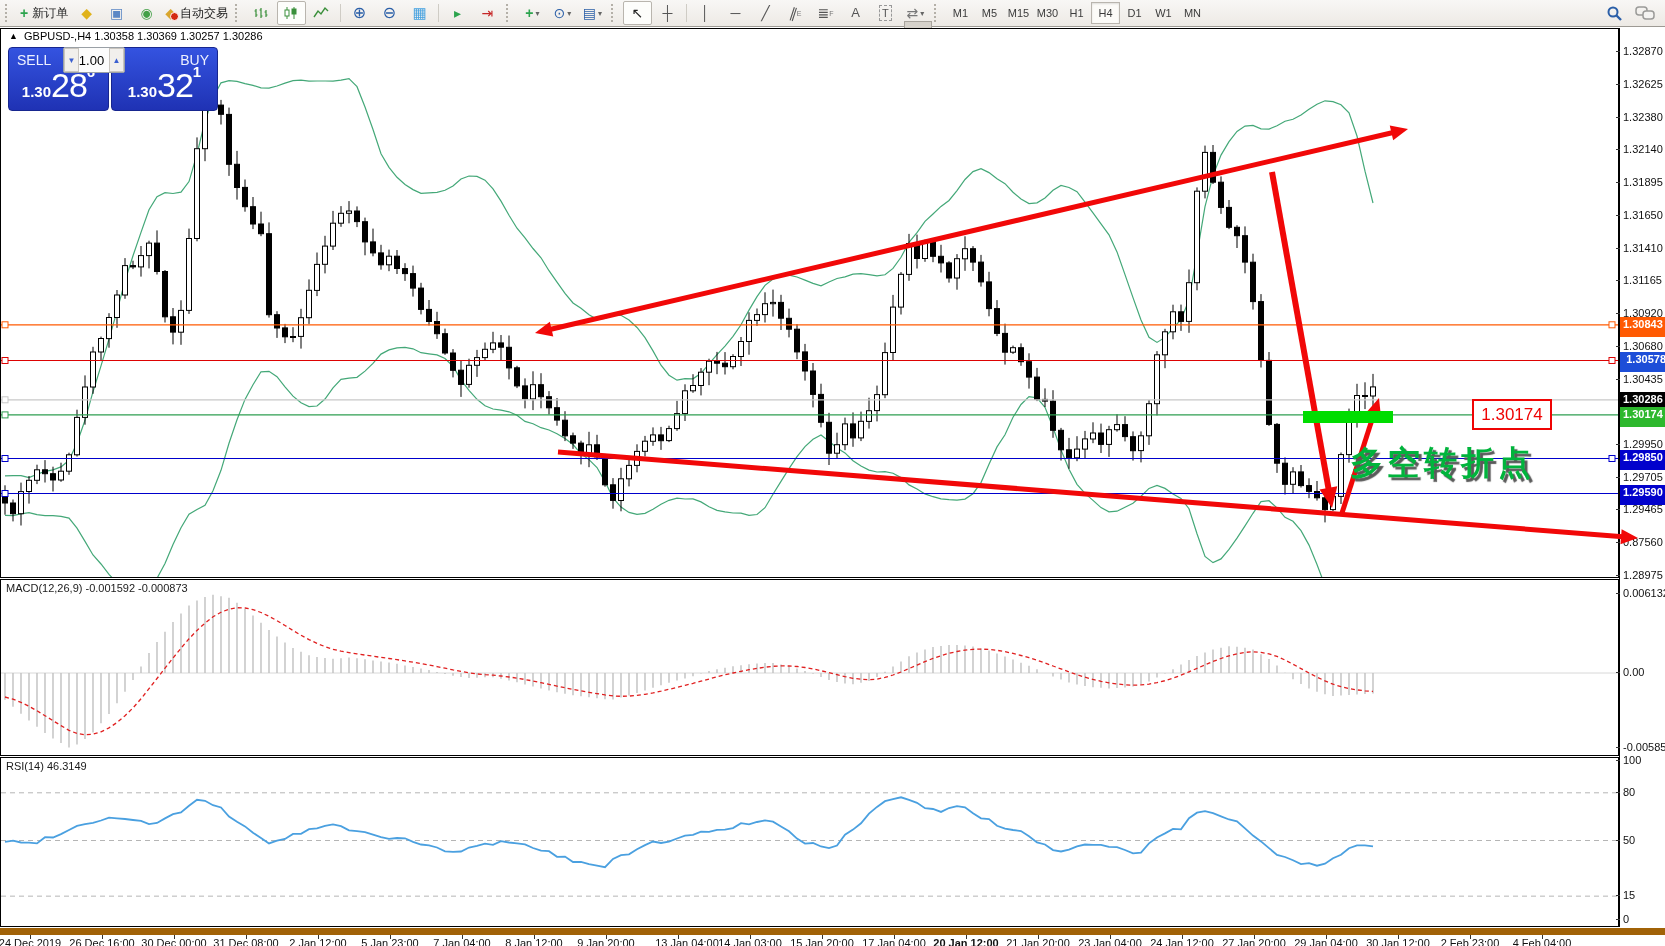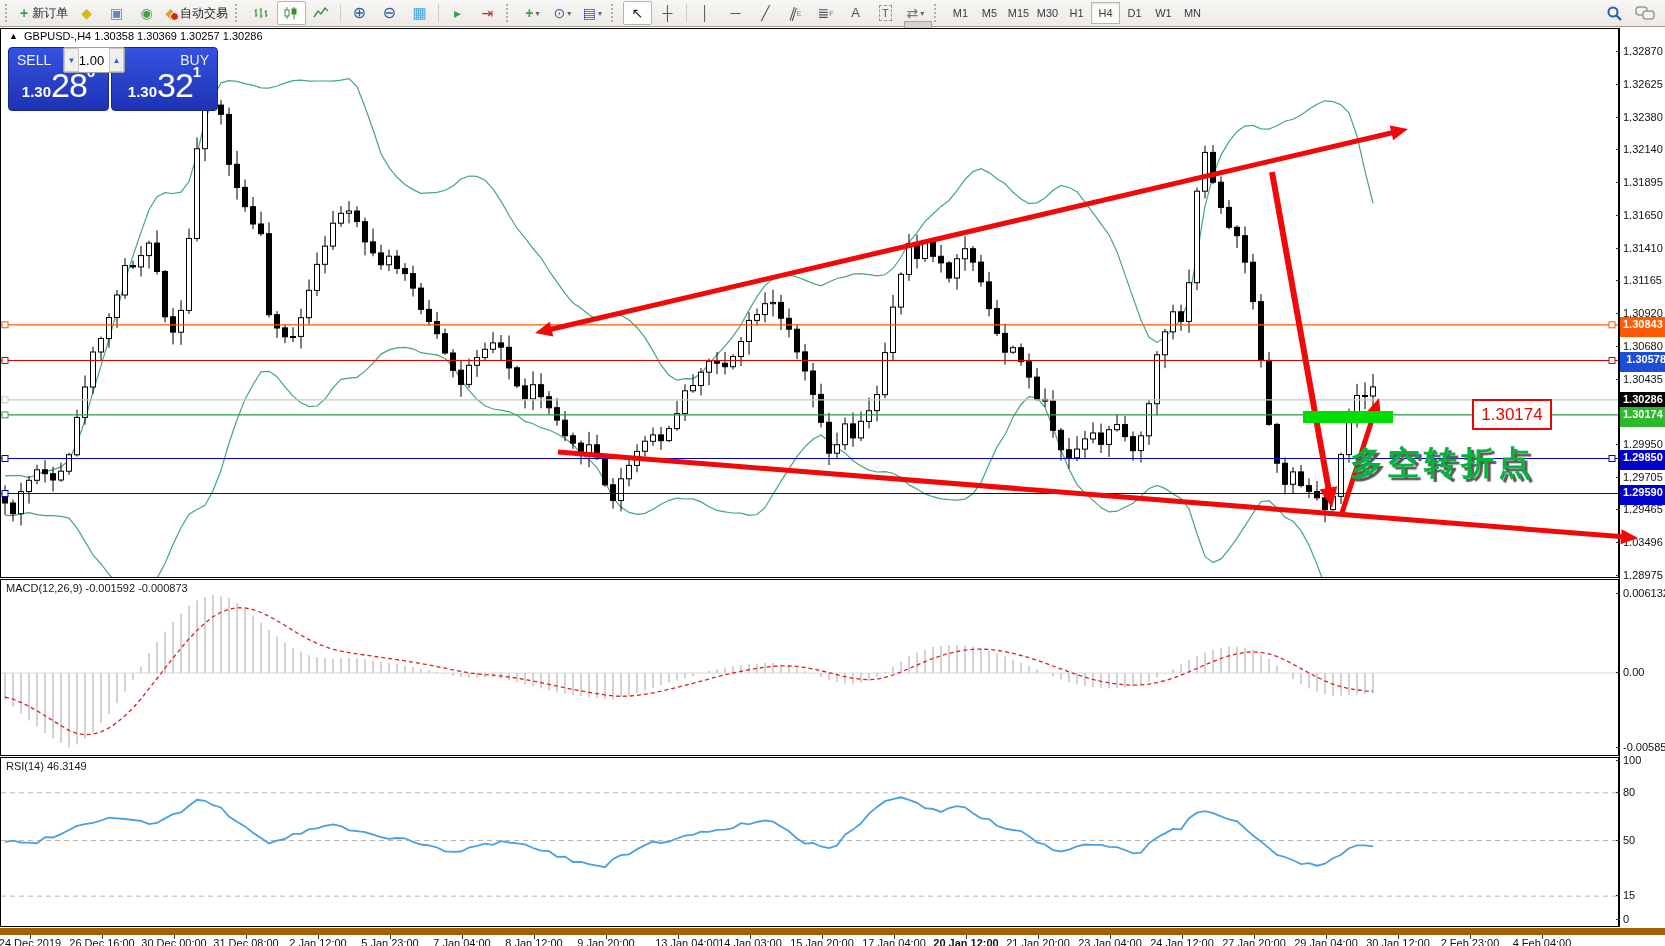--- a/index.html
+++ b/index.html
@@ -441,21 +441,21 @@
       <div class="ptick" style="top: 311.751px;">1.30680</div>
       <div class="ptick-dash" style="top: 317.751px;"></div>
       <div class="ptick" style="top: 344.725px;">1.30435</div>
       <div class="ptick-dash" style="top: 350.725px;"></div>
       <div class="ptick" style="top: 410.001px;">1.29950</div>
       <div class="ptick-dash" style="top: 416.001px;"></div>
       <div class="ptick" style="top: 442.976px;">1.29705</div>
       <div class="ptick-dash" style="top: 448.976px;"></div>
       <div class="ptick" style="top: 475.277px;">1.29465</div>
       <div class="ptick-dash" style="top: 481.277px;"></div>
-      <div class="ptick" style="top: 508.252px;">1.03496</div>
+      <div class="ptick" style="top: 508.252px;">0.87560</div>
       <div class="ptick-dash" style="top: 514.252px;"></div>
       <div class="ptick" style="top: 541.226px;">1.28975</div>
       <div class="ptick-dash" style="top: 547.226px;"></div>
       <div class="badge" style="top: 288.813px; background: rgb(255, 90, 2);">1.30843</div>
       <div class="badge" style="top: 324.479px; background: #1d4ed8; text-align: right;">1.30578</div>
       <div class="badge" style="top: 363.779px; background: rgb(0, 0, 0);">1.30286</div>
       <div class="badge" style="top: 378.853px; background: rgb(45, 184, 45);">1.30174</div>
       <div class="badge" style="top: 422.46px; background: rgb(2, 2, 204);">1.29850</div>
       <div class="badge" style="top: 457.454px; background: rgb(2, 2, 204);">1.29590</div>
       <div class="ptick" style="top: 558.877px;">0.006132</div>

